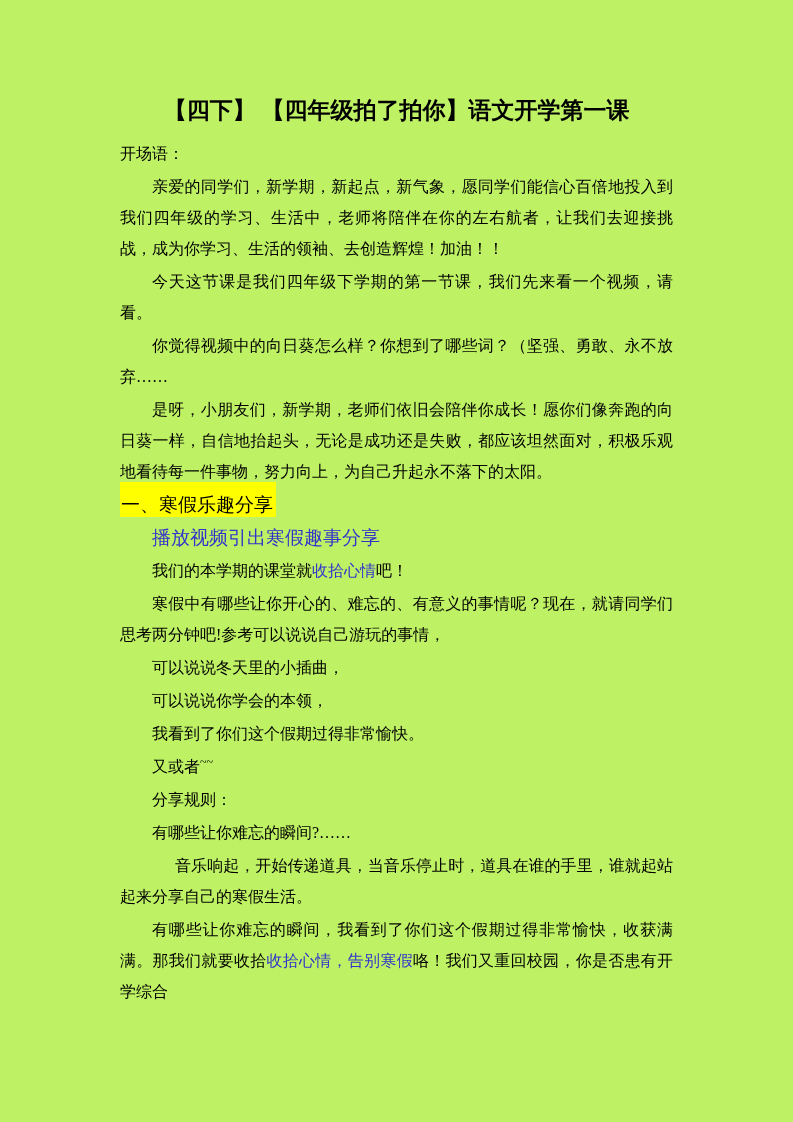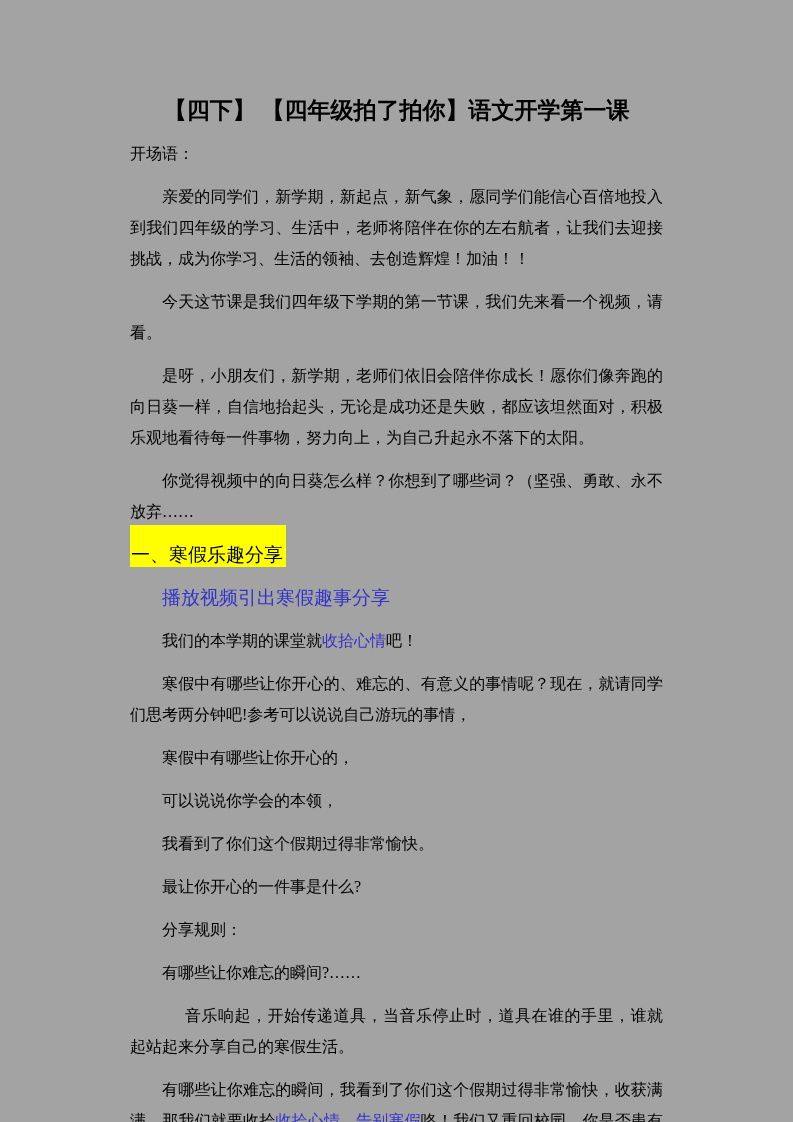--- a/index.html
+++ b/index.html
@@ -4,71 +4,71 @@
 <style>
   html, body {
     margin: 0;
     padding: 0;
     background: #ffffff;
   }
   .page {
     position: relative;
     width: 793px;
     height: 1122px;
-    background: #a3a3a3;
+    background: #bef264;
     overflow: hidden;
     box-sizing: border-box;
     padding: 96px 118px 0 118px;
     font-family: "Liberation Serif", "DejaVu Serif", serif;
     color: #000000;
   }
   .doc-title {
     font-size: 23px;
     font-weight: bold;
     text-align: center;
     line-height: 30px;
     margin: 0 0 12px 0;
     white-space: nowrap;
   }
   .doc-body p {
-    margin: 12px;
+    margin: 2px;
     font-size: 16px;
     line-height: 31px;
     text-align: justify;
     word-break: break-all;
   }
   .doc-body p.heading,
   .doc-body p.subheading {
     font-size: 19px;
     text-align: left;
   }
   .ind-first { text-indent: 32px; }
   .ind-deep  { text-indent: 55px; font-family: Liberation Serif, serif; }
   .ind-none  { text-indent: 0; }
   .seg-blue  { color: var(--link-blue, #3333CC); }
-  .seg-hl    { background: var(--hl-yellow, #FFFF00); padding: 19px 3px 2px 1px; }
+  .seg-hl    { background: var(--hl-yellow, #FFFF00); padding: 12px 3px 2px 1px; }
   sup.seg-sup { font-size: 12px; line-height: 0; }
 </style>
 </head>
 <body>
 
 <div class="page">
   <h1 class="doc-title">【四下】 【四年级拍了拍你】语文开学第一课</h1>
   <div class="doc-body">
       <p class="body ind-none"><span>开场语：</span></p>
       <p class="body ind-first"><span>亲爱的同学们，新学期，新起点，新气象，愿同学们能信心百倍地投入到我们四年级的学习、生活中，老师将陪伴在你的左右航者，让我们去迎接挑战，成为你学习、生活的领袖、去创造辉煌！加油！！</span></p>
       <p class="body ind-first"><span>今天这节课是我们四年级下学期的第一节课，我们先来看一个视频，请看。</span></p>
+      <p class="body ind-first"><span>你觉得视频中的向日葵怎么样？你想到了哪些词？（坚强、勇敢、永不放弃……</span></p>
       <p class="body ind-first"><span>是呀，小朋友们，新学期，老师们依旧会陪伴你成长！愿你们像奔跑的向日葵一样，自信地抬起头，无论是成功还是失败，都应该坦然面对，积极乐观地看待每一件事物，努力向上，为自己升起永不落下的太阳。</span></p>
-      <p class="body ind-first"><span>你觉得视频中的向日葵怎么样？你想到了哪些词？（坚强、勇敢、永不放弃……</span></p>
       <p class="heading ind-none"><span class="seg-hl">一、寒假乐趣分享</span></p>
       <p class="subheading ind-first"><span class="seg-blue">播放视频引出寒假趣事分享</span></p>
       <p class="body ind-first"><span>我们的本学期的课堂就</span><span class="seg-blue">收拾心情</span><span>吧！</span></p>
       <p class="body ind-first"><span>寒假中有哪些让你开心的、难忘的、有意义的事情呢？现在，就请同学们思考两分钟吧!参考可以说说自己游玩的事情，</span></p>
-      <p class="body ind-first"><span>寒假中有哪些让你开心的，</span></p>
+      <p class="body ind-first"><span>可以说说冬天里的小插曲，</span></p>
       <p class="body ind-first"><span>可以说说你学会的本领，</span></p>
       <p class="body ind-first"><span>我看到了你们这个假期过得非常愉快。</span></p>
-      <p class="body ind-first"><span>最让你开心的一件事是什么?</span></p>
+      <p class="body ind-first"><span>又或者</span><sup class="seg-sup">~~</sup></p>
       <p class="body ind-first"><span>分享规则：</span></p>
       <p class="body ind-first"><span>有哪些让你难忘的瞬间?……</span></p>
       <p class="body ind-deep"><span>音乐响起，开始传递道具，当音乐停止时，道具在谁的手里，谁就起站起来分享自己的寒假生活。</span></p>
       <p class="body ind-first"><span>有哪些让你难忘的瞬间，我看到了你们这个假期过得非常愉快，收获满满。那我们就要收拾</span><span class="seg-blue">收拾心情，告别寒假</span><span>咯！我们又重回校园，你是否患有开学综合</span></p>
     </div>
 </div>
 
 </body></html>

